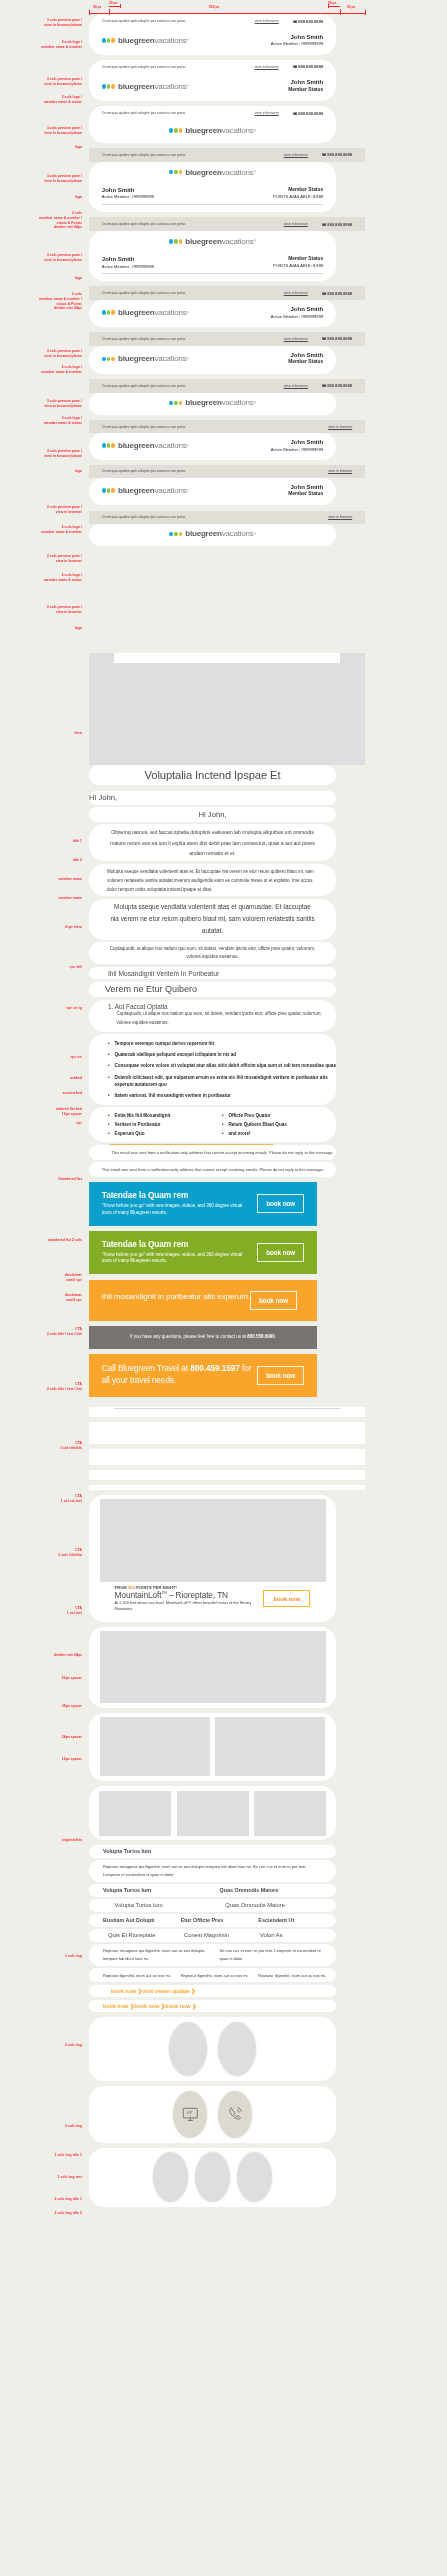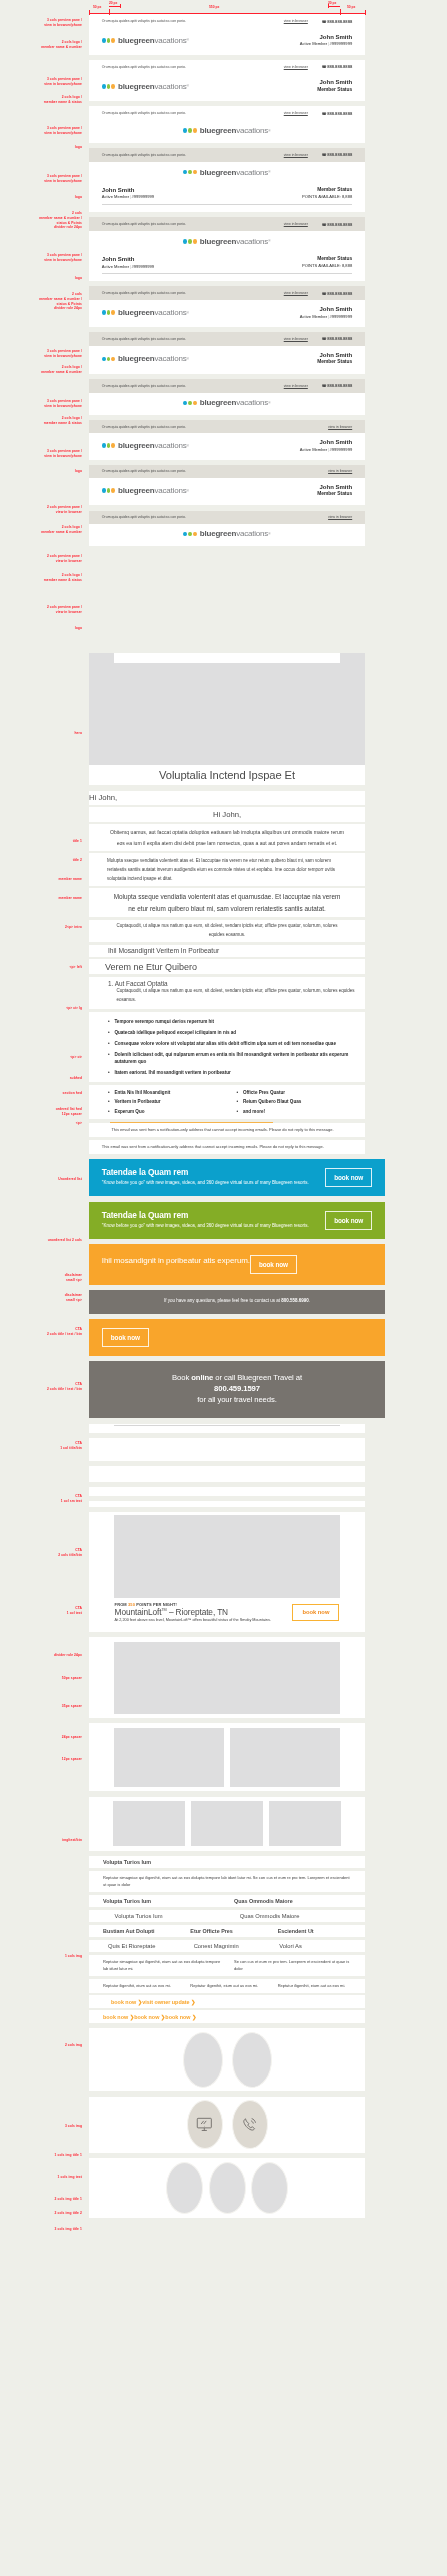--- a/index.html
+++ b/index.html
@@ -30,21 +30,21 @@
   .ruler { position: relative; height: 14px; width: 448px; }
   .rlabel {
     position: absolute; color: #ff1f2e; font-size: 3.3px; font-weight: bold;
     white-space: nowrap;
   }
   .rline { position: absolute; background: #ff1f2e; }
   .rtick { position: absolute; background: #ff1f2e; width: 0.6px; height: 4.5px; }
 
   
   .col { margin-left: 89px; width: 276px; }
-  .band { background: #fff; width: 276px; }
+  .band { background: #fff; width: 247px; border-radius: 15px; }
   .gap { height: 5.1px; }
   .gap4 { height: 2.6px; }
 
   
   .pre {
     display: flex; align-items: center;
     font-size: 3.5px; color: #4b4b4b;
     padding: 4.5px 12.8px;
   }
   .pre.grey { background: #e0ded7; }
@@ -105,21 +105,21 @@
   .ul2 > div { width: 50%; }
   .ul2 ul { list-style: none; padding: 0; }
   .ul2 li { font-size: 4.6px; font-weight: bold; color: #2b2b2b; padding: 2.2px 0 2.2px 6.4px; position: relative; }
   .ul2 li:before { content: "\2022"; position: absolute; left: 0; top: 2.2px; }
 
   .orule { height: 1px; background: #f7b44b; width: 163px; margin-left: 21px; }
   .disc-i { font-size: 4px; color: #3d3d3d; line-height: 1.85; padding-left: 22.4px; }
   .disc-f { font-size: 4px; color: #3d3d3d; line-height: 1.85; padding-left: 12.8px; }
 
   
-  .cta { width: 296px; display: flex; align-items: center; padding: 9px 12.8px; }
+  .cta { width: 228px; display: flex; align-items: center; padding: 9px 12.8px; }
   .cta .ctext { flex: 1; padding-right: 3.8px; }
   .cta h3 { color: #fff; font-size: 8.3px; font-weight: bold; line-height: 1.2; margin-bottom: 1.9px; letter-spacing: -0.1px; }
   .cta p { color: #fff; font-size: 4.5px; line-height: 1.55; }
   .btn {
     border: 0.8px solid rgba(255,255,255,.85);
     color: #fff; font-size: 6.4px; font-weight: bold;
     padding: 5.1px 0; width: 47px; text-align: center;
     letter-spacing: -0.1px;
   }
   .cta-blue { background: #0ba0cc; }
@@ -729,36 +729,30 @@
     <div class="cta cta-grey">
       <p><span>If you have any questions, please feel free to contact us at </span><b>800.558.6990</b><span>.</span></p>
     </div>
   </div>
   <div class="gap"></div>
 
   <div class="ann" style="top:1548px;white-space:pre-line;">CTA
 2 cols title/btn</div>
   <div class="col">
     <div class="cta cta-orange2">
+      <div class="ctext">
+        <h3><span>Call Bluegreen Travel at </span><b>800.459.1597</b><span> for all your travel needs.</span></h3>
+      </div>
       <div class="btn">book now</div>
     </div>
   </div>
   <div class="gap"></div>
 
   <div class="ann" style="top:1606px;white-space:pre-line;">CTA
 1 col text</div>
-  <div class="col">
-    <div class="cta cta-grey2">
-      <h3>
-        <span>Book </span><b>online</b><span> or call Bluegreen Travel at</span><br>
-        <b>800.459.1597</b><br>
-        <span>for all your travel needs.</span>
-      </h3>
-    </div>
-  </div>
   <div class="gap"></div>
 
   <div class="ann" style="top:1653px;">divider rule 24px</div>
   <div class="col">
     <div class="sp-white" style="height:9.6px;padding-top:1.3px">
         <div class="sp-rule"></div>
       </div>
   </div>
   <div class="gap"></div>
 

